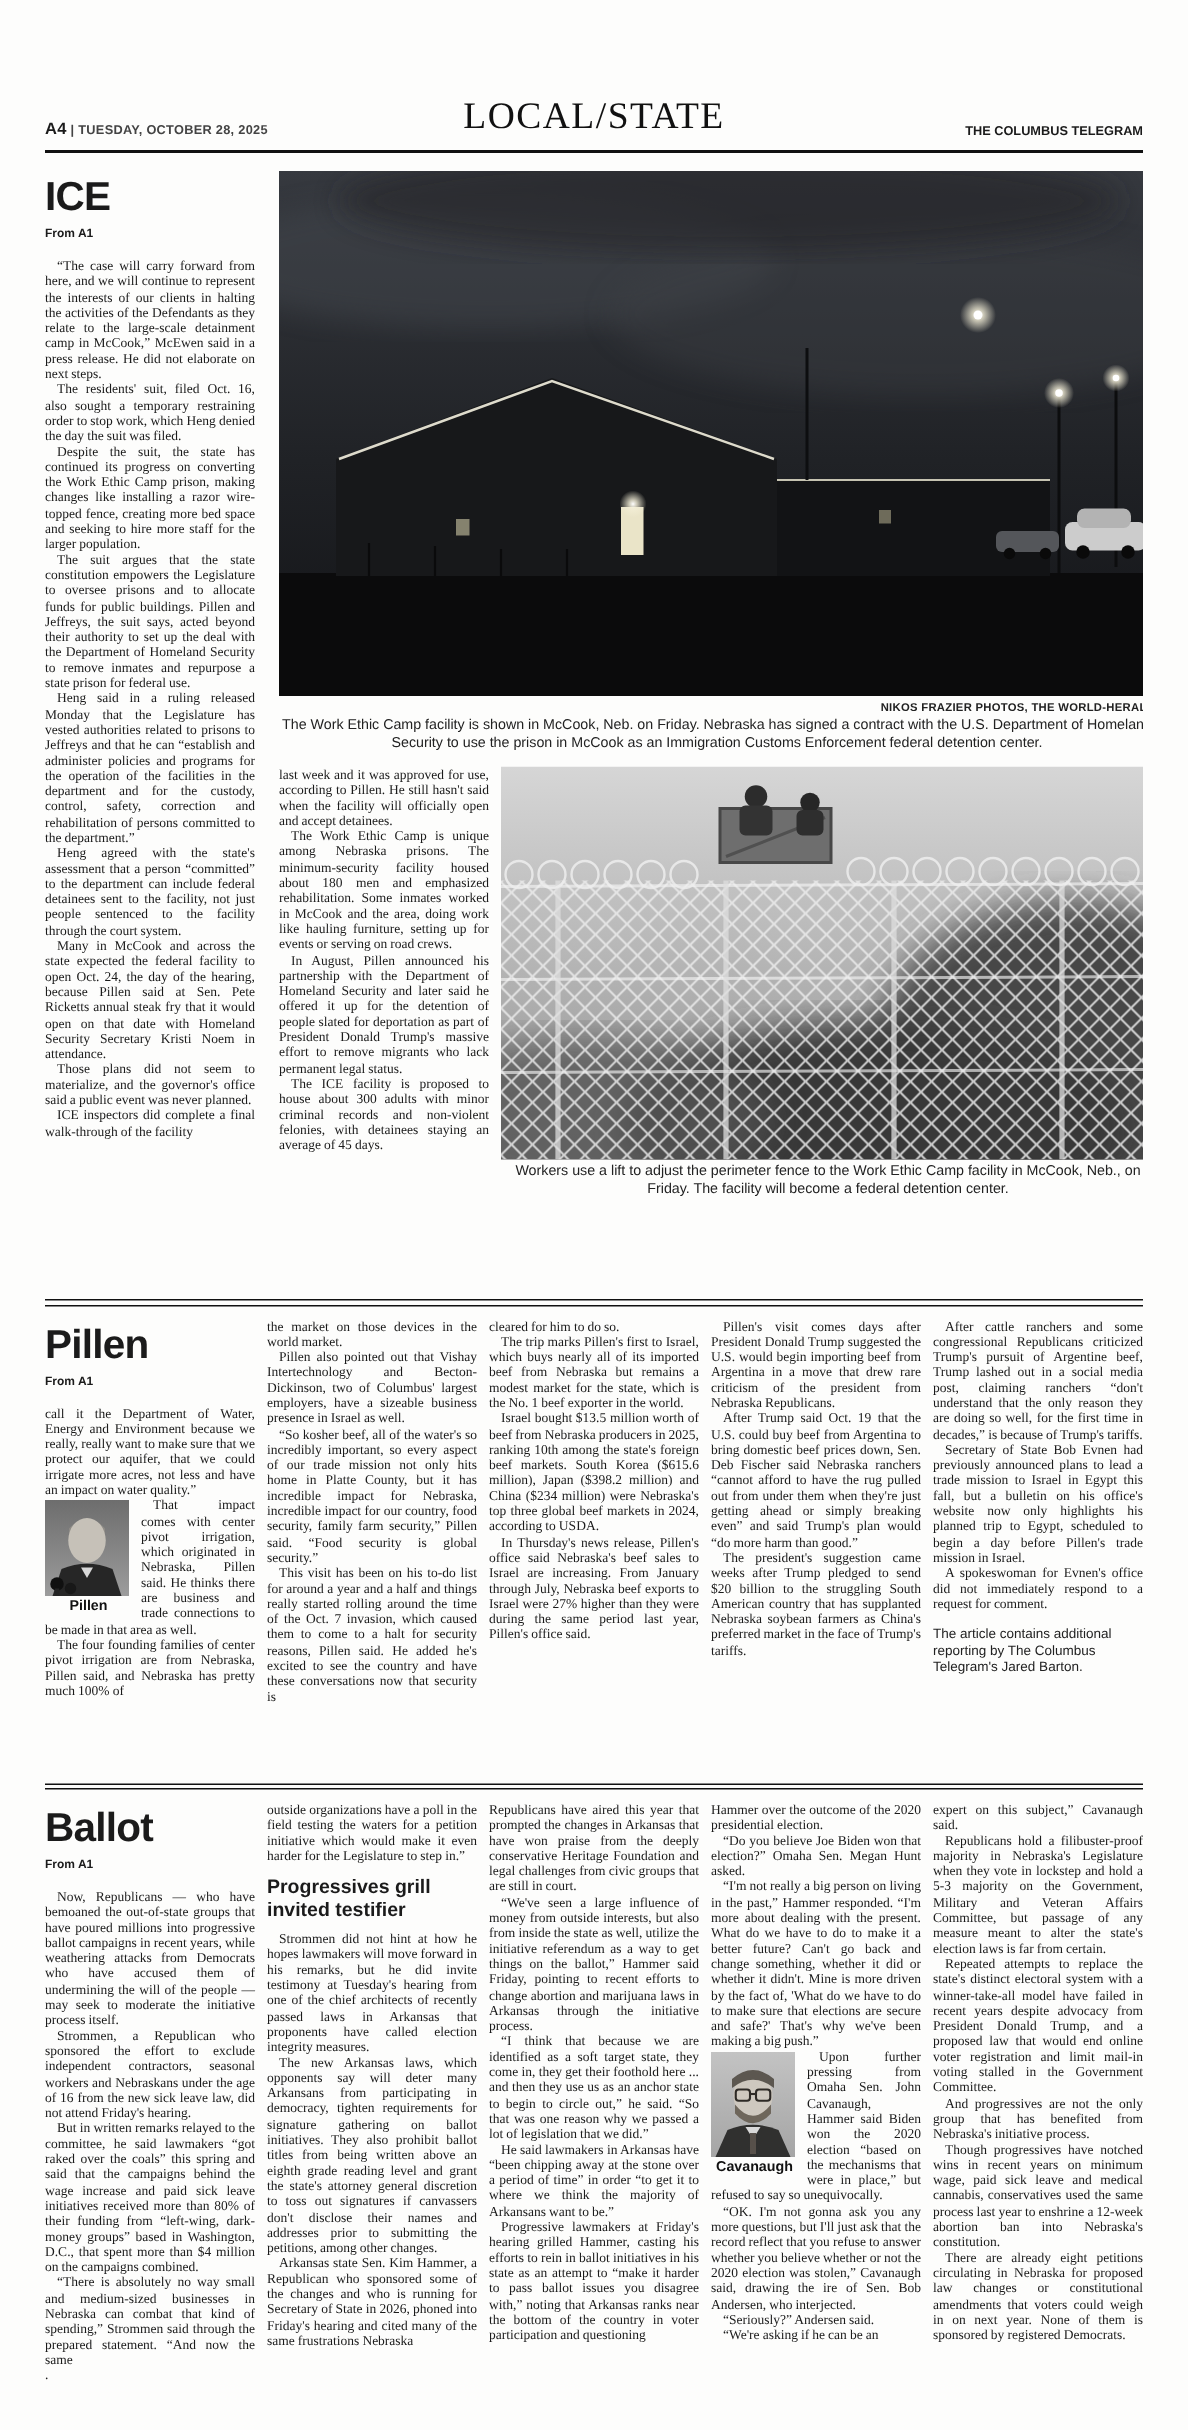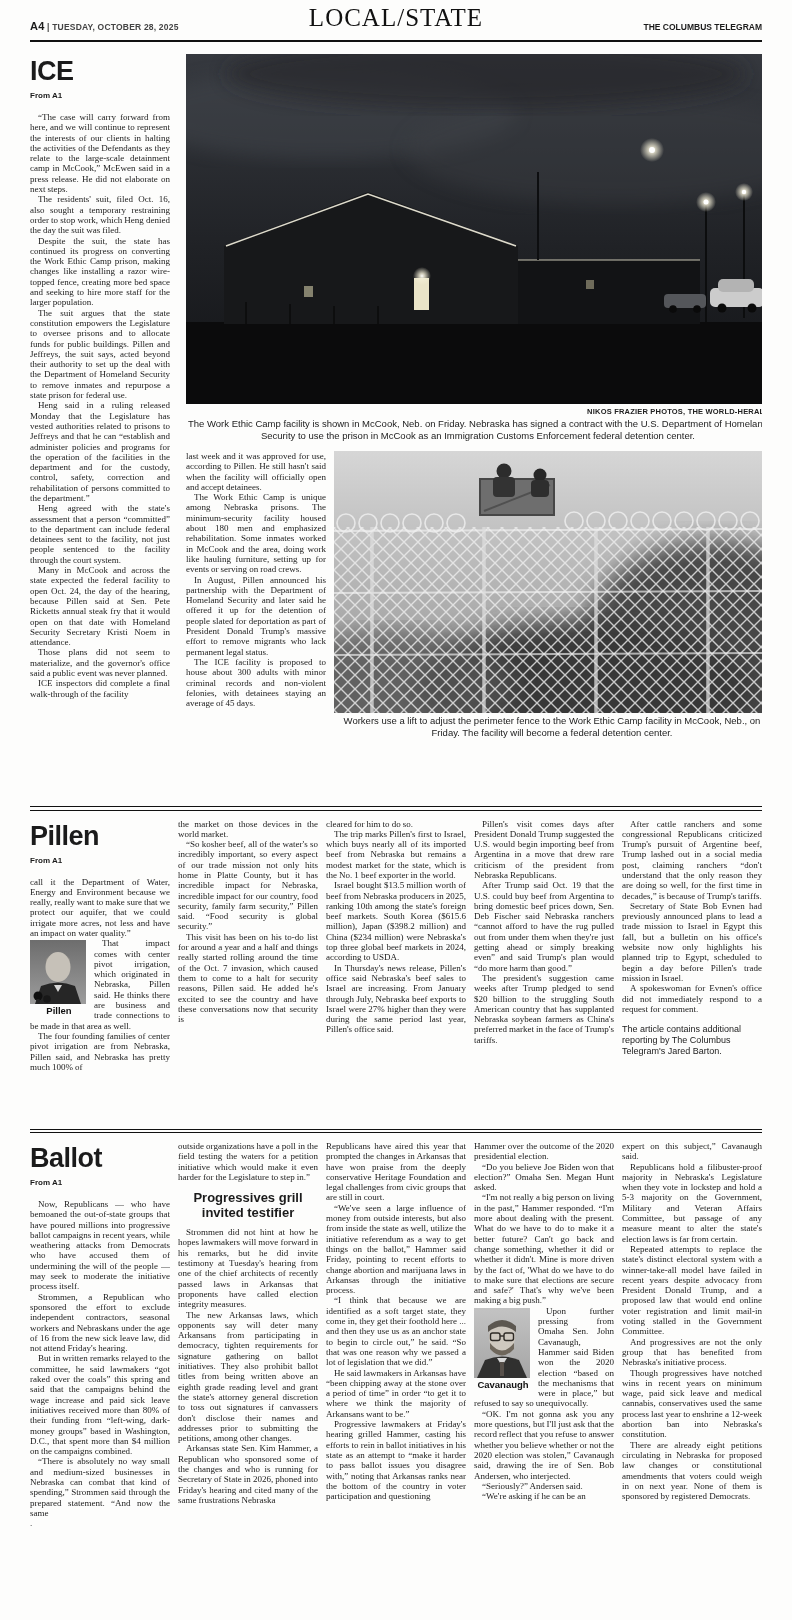--- a/index.html
+++ b/index.html
@@ -1,20 +1,20 @@
 <!DOCTYPE html>
 <html><head>
 <meta charset="utf-8">
 <style>
   * { margin:0; padding:0; box-sizing:border-box; }
   html,body { background:#e9e9e7; }
   body { width:792px; }
   .page {
     width:792px; height:1620px; background:#fdfdfc; color:#1b1b1b;
-    padding:20px 30px 0; overflow:hidden; position:relative;
+    padding:80px 30px 0; overflow:hidden; position:relative;
     font-family:"Liberation Serif", serif;
   }
   
   .masthead { display:flex; align-items:flex-end; justify-content:space-between; }
   .mh-left { font-family:"Liberation Sans",sans-serif; font-size:8.5px; letter-spacing:.2px; }
   .mh-left .pg { font-weight:bold; font-size:11px; }
   .mh-left .dt { font-weight:bold; color:#444; }
   .mh-center { position:absolute; left:0; right:0; text-align:center;
     font-family:"Liberation Serif",serif; font-size:25px; letter-spacing:1px; color:#111; }
   .mh-right { font-family:"Liberation Sans",sans-serif; font-weight:bold; font-size:8.5px; }
@@ -52,21 +52,21 @@
 
   
   .story { height:300px; overflow:hidden; }
   .story.ballot { height:468px; }
   .story .cols { align-items:flex-start; }
 
   .mug { float:left; width:58px; margin:2px 6px 2px 0; }
   .mug figcaption { font-weight:bold; font-size:9.5px; margin-top:1px; color:#111; }
 
   .subhead { font-family:"Liberation Sans",sans-serif; font-weight:bold; font-size:13px;
-    line-height:15px; margin:8px 0 7px;text-align:center; }
+    line-height:15px; margin:8px 0 7px; }
   .endnote { font-family:"Liberation Sans",sans-serif; font-size:9px; line-height:11px;
     color:#222; margin-top:10px; }
 </style>
 </head>
 <body>
 
 <div class="page">
 
   <header>
     <div class="masthead">
@@ -255,20 +255,21 @@
             <figcaption>Pillen</figcaption>
           </figure>
           <div>
               <p>That impact comes with center pivot irrigation, which originated in Nebraska, Pillen said. He thinks there are business and trade connections to be made in that area as well.</p>
               <p>The four founding families of center pivot irrigation are from Nebraska, Pillen said, and Nebraska has pretty much 100% of</p>
             </div>
         </div>
       </div>
       <div class="colw body">
           <p class="noindent">the market on those devices in the world market.</p>
+          <p>Pillen also pointed out that Vishay Intertechnology and Becton-Dickinson, two of Columbus' largest employers, have a sizeable business presence in Israel as well.</p>
           <p>“So kosher beef, all of the water's so incredibly important, so every aspect of our trade mission not only hits home in Platte County, but it has incredible impact for Nebraska, incredible impact for our country, food security, family farm security,” Pillen said. “Food security is global security.”</p>
           <p>This visit has been on his to-do list for around a year and a half and things really started rolling around the time of the Oct. 7 invasion, which caused them to come to a halt for security reasons, Pillen said. He added he's excited to see the country and have these conversations now that security is</p>
         </div>
       <div class="colw body">
           <p class="noindent">cleared for him to do so.</p>
           <p>The trip marks Pillen's first to Israel, which buys nearly all of its imported beef from Nebraska but remains a modest market for the state, which is the No. 1 beef exporter in the world.</p>
           <p>Israel bought $13.5 million worth of beef from Nebraska producers in 2025, ranking 10th among the state's foreign beef markets. South Korea ($615.6 million), Japan ($398.2 million) and China ($234 million) were Nebraska's top three global beef markets in 2024, according to USDA.</p>
           <p>In Thursday's news release, Pillen's office said Nebraska's beef sales to Israel are increasing. From January through July, Nebraska beef exports to Israel were 27% higher than they were during the same period last year, Pillen's office said.</p>
         </div>
       <div class="colw body">

